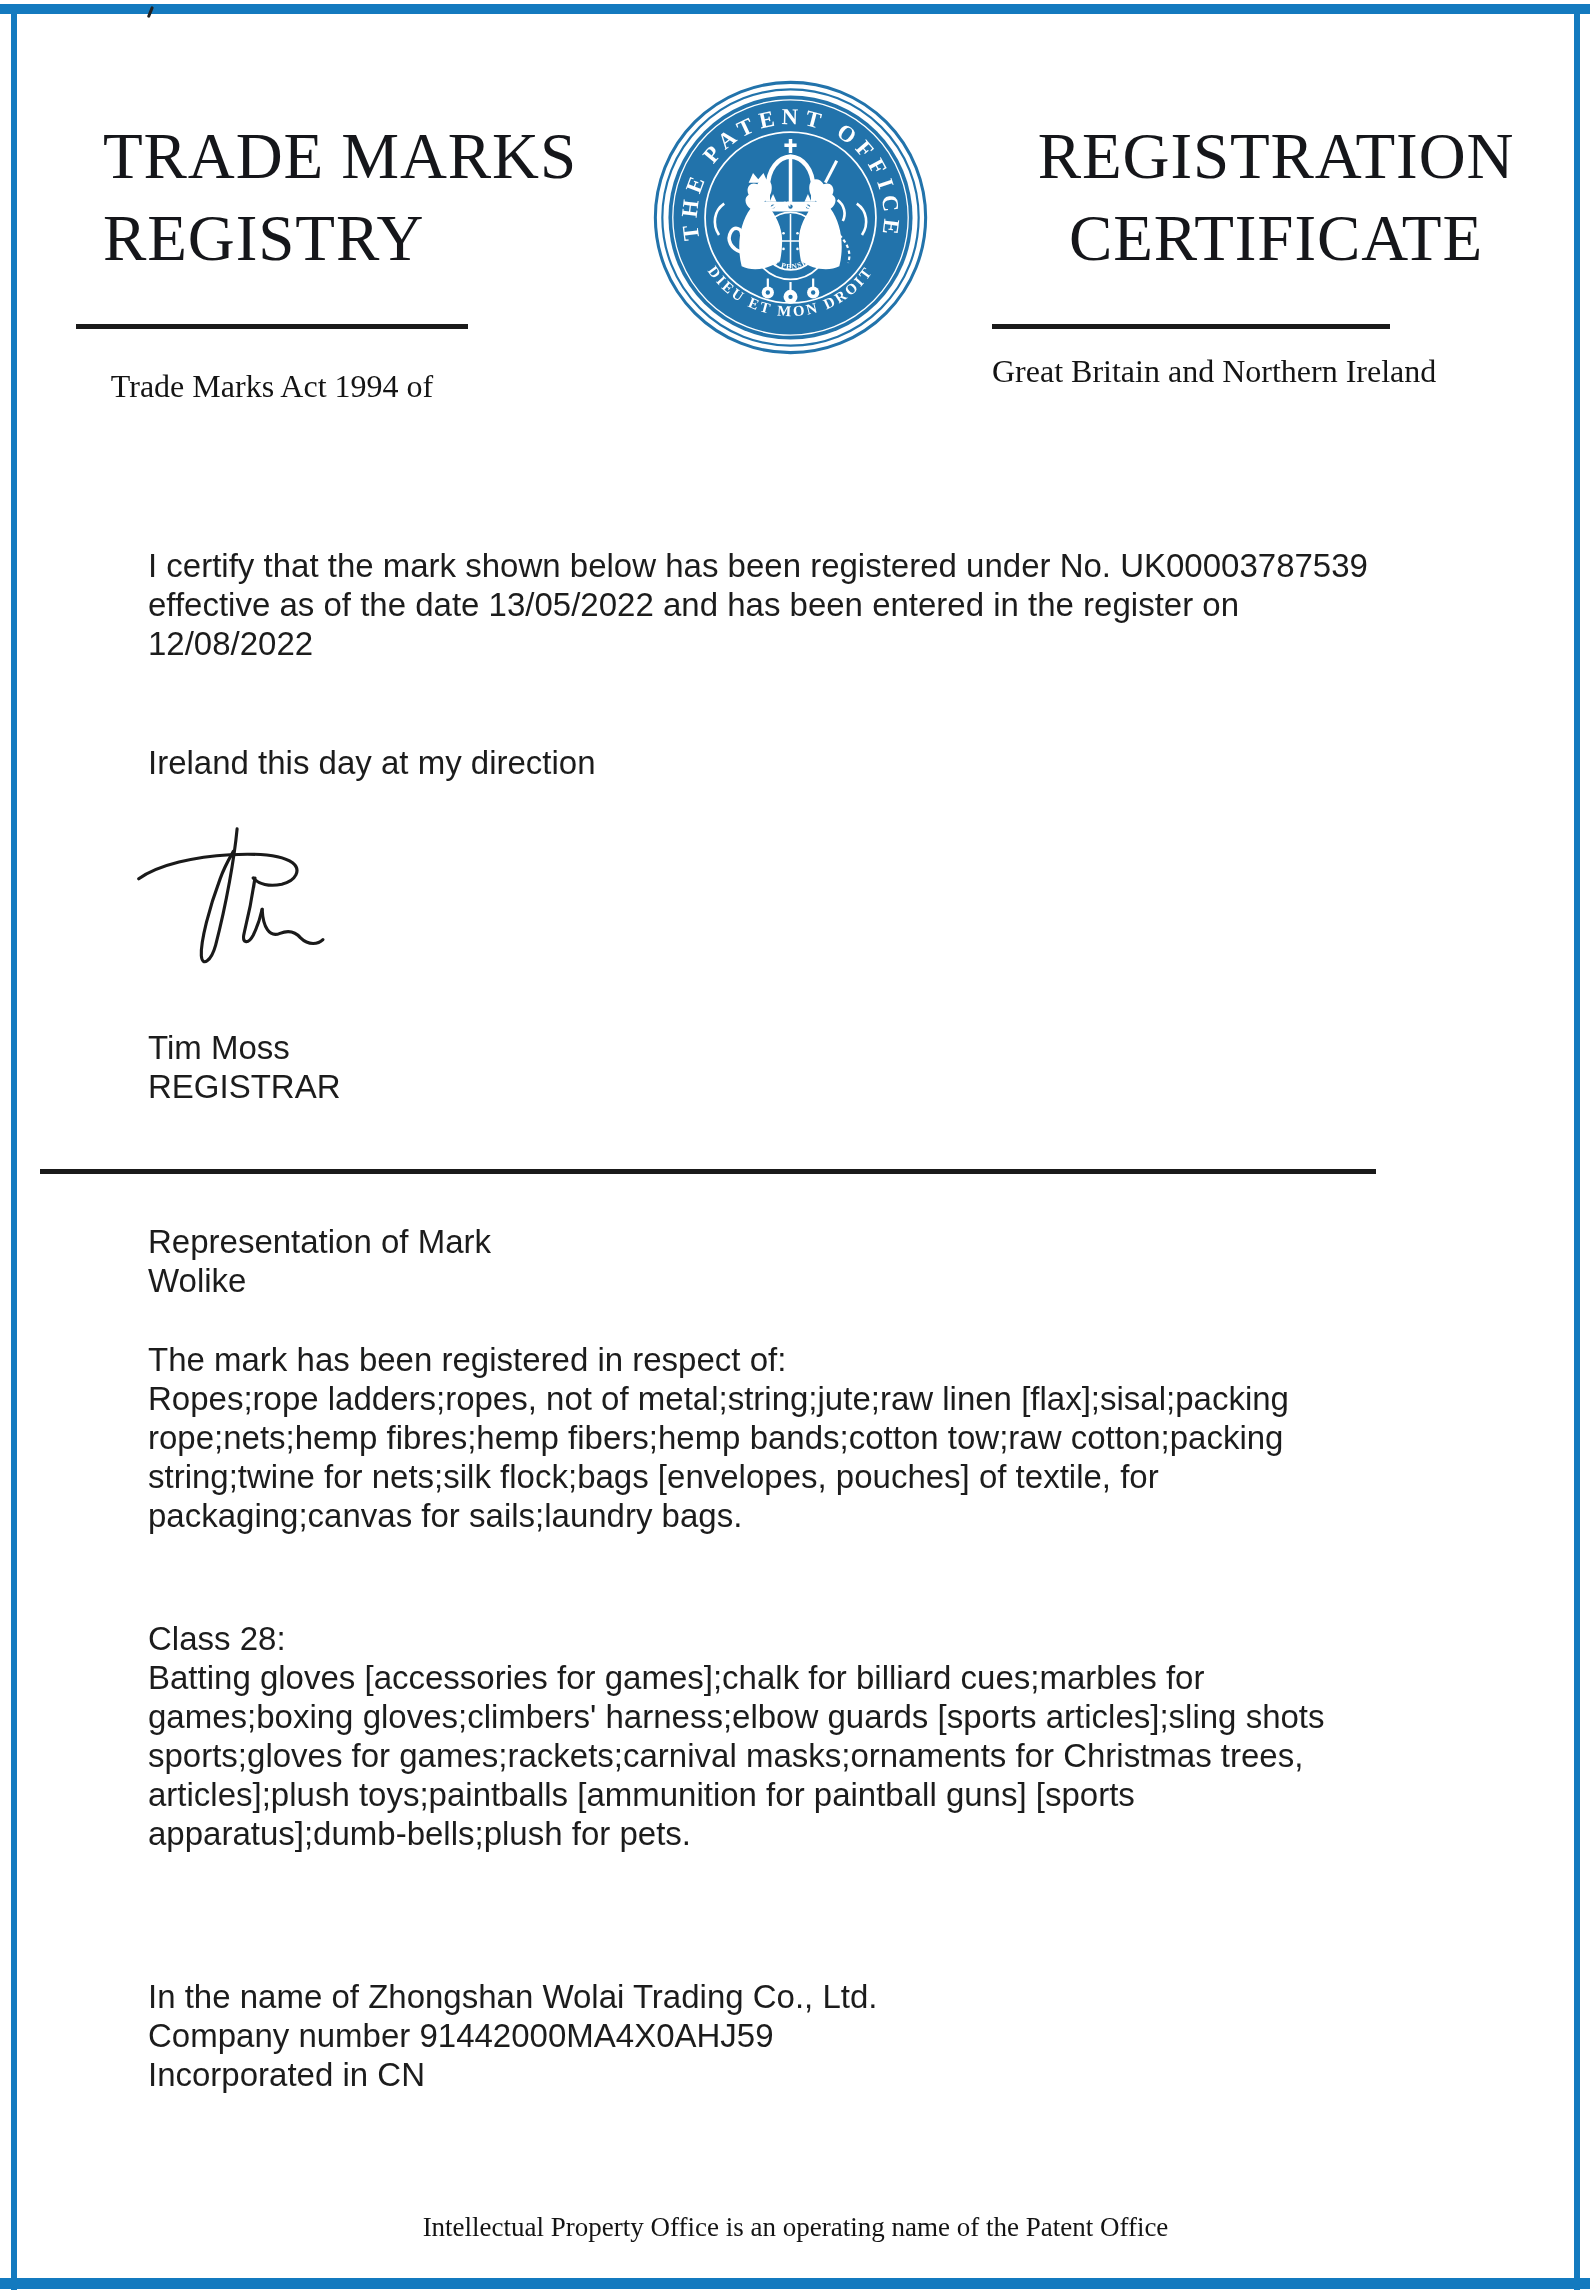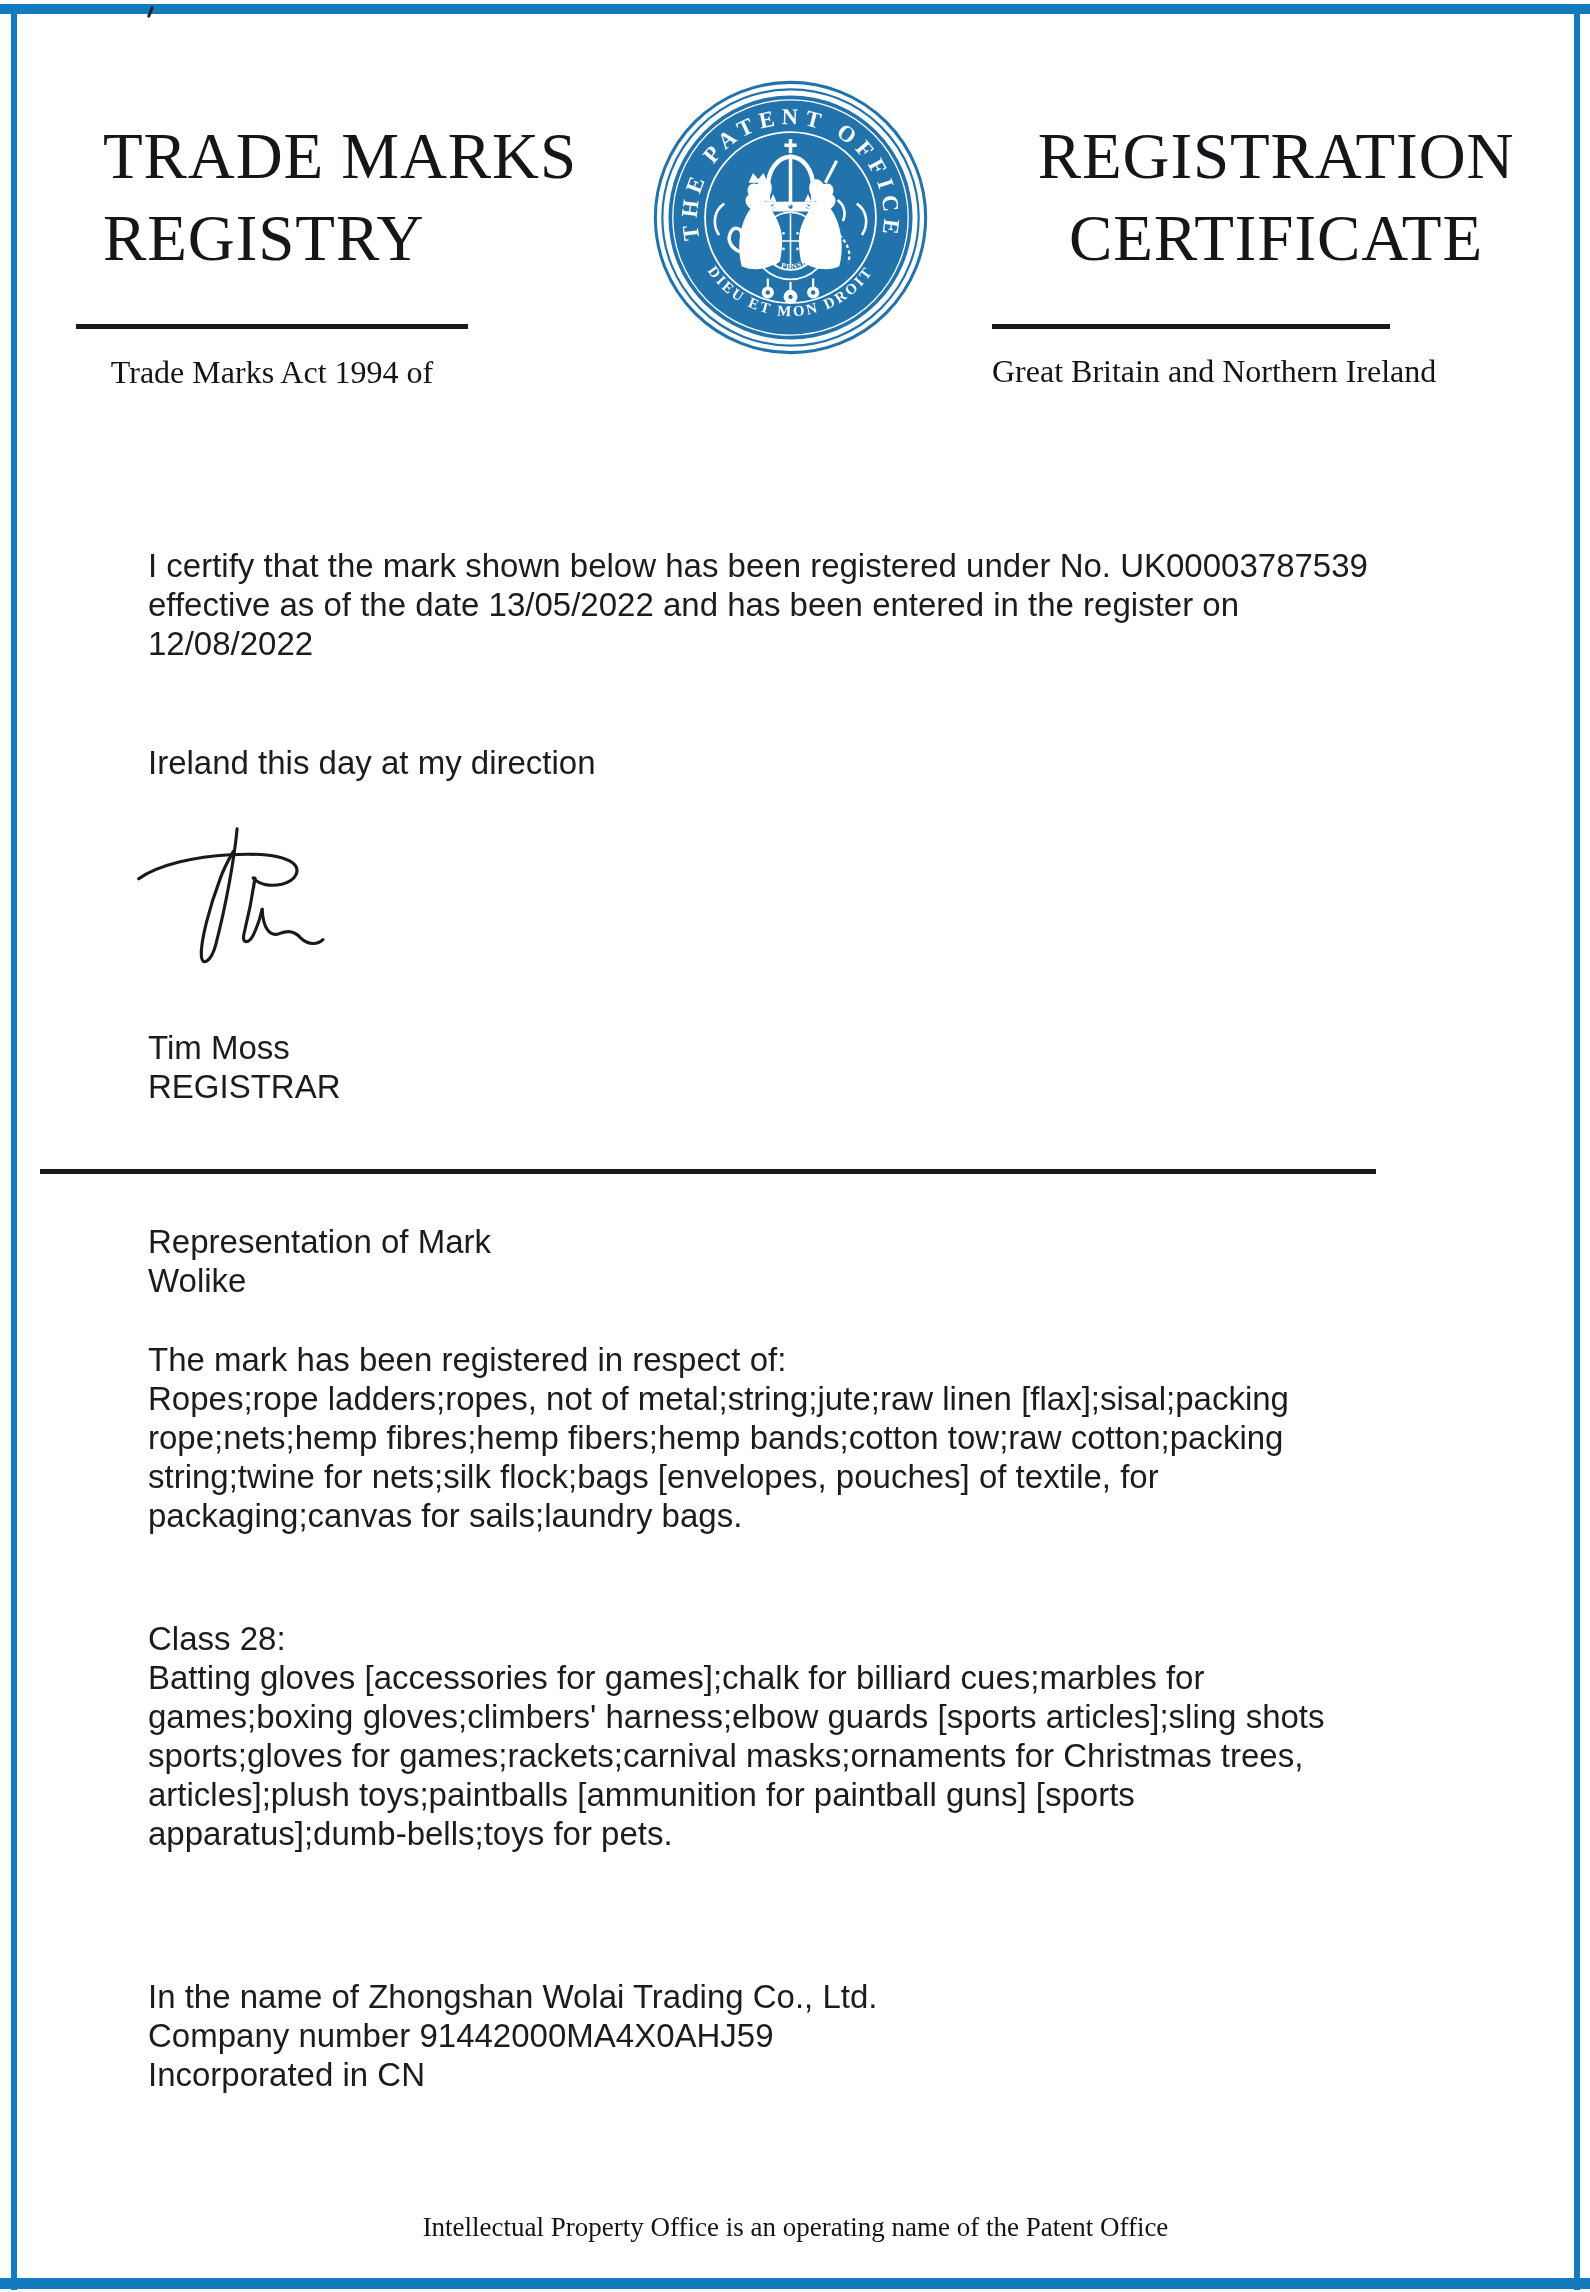--- a/index.html
+++ b/index.html
@@ -32,21 +32,21 @@
   <div class="line">TRADE MARKS</div>
   <div class="line">REGISTRY</div>
 </div>
 <div class="abs serif title" style="left:1025px;top:115px;width:502px;text-align:center;">
   <div class="line">REGISTRATION</div>
   <div class="line">CERTIFICATE</div>
 </div>
 
 <div class="rule" style="left:76px;top:324px;width:392px;"></div>
 <div class="rule" style="left:992px;top:324px;width:398px;"></div>
-<div class="abs serif subtitle" style="left:76px;top:354px;width:392px;">Trade Marks Act 1994 of</div>
+<div class="abs serif subtitle" style="left:76px;top:368px;width:392px;">Trade Marks Act 1994 of</div>
 <div class="abs serif subtitle" style="left:992px;top:353px;width:398px;">Great Britain and Northern Ireland</div>
 
 <svg class="abs" style="left:651px;top:78px;" width="279" height="279" viewBox="0 0 320 320">
   <defs>
     <path id="arcTop" d="M 63,205.2 A 107,107 0 1 1 257,205.2" fill="none"></path>
     <path id="arcBottom" d="M 53.8,198.6 A 113,113 0 0 0 266.2,198.6" fill="none"></path>
     <path id="arcGTop" d="M 124.3,198 A 38,38 0 1 1 195.7,198" fill="none"></path>
     <path id="arcGBottom" d="M 138.1,211 A 34,34 0 0 0 181.9,211" fill="none"></path>
   </defs>
   <circle cx="160" cy="160" r="155" fill="#ffffff" stroke="#2273ab" stroke-width="3.5"></circle>
@@ -147,21 +147,21 @@
   <div class="line">string;twine for nets;silk flock;bags [envelopes, pouches] of textile, for</div>
   <div class="line">packaging;canvas for sails;laundry bags.</div>
 </div>
 
 <div class="abs body-text" style="left:148px;top:1619px;">
   <div class="line">Class 28:</div>
   <div class="line">Batting gloves [accessories for games];chalk for billiard cues;marbles for</div>
   <div class="line">games;boxing gloves;climbers' harness;elbow guards [sports articles];sling shots</div>
   <div class="line">sports;gloves for games;rackets;carnival masks;ornaments for Christmas trees,</div>
   <div class="line">articles];plush toys;paintballs [ammunition for paintball guns] [sports</div>
-  <div class="line">apparatus];dumb-bells;toys for pets.</div>
+  <div class="line">apparatus];dumb-bells;plush for pets.</div>
 </div>
 
 <div class="abs body-text" style="left:148px;top:1977px;">
   <div class="line">In the name of Zhongshan Wolai Trading Co., Ltd.</div>
   <div class="line">Company number 91442000MA4X0AHJ59</div>
   <div class="line">Incorporated in CN</div>
 </div>
 
 <div class="abs serif footer" style="left:0;top:2212px;">Intellectual Property Office is an operating name of the Patent Office</div>
 

